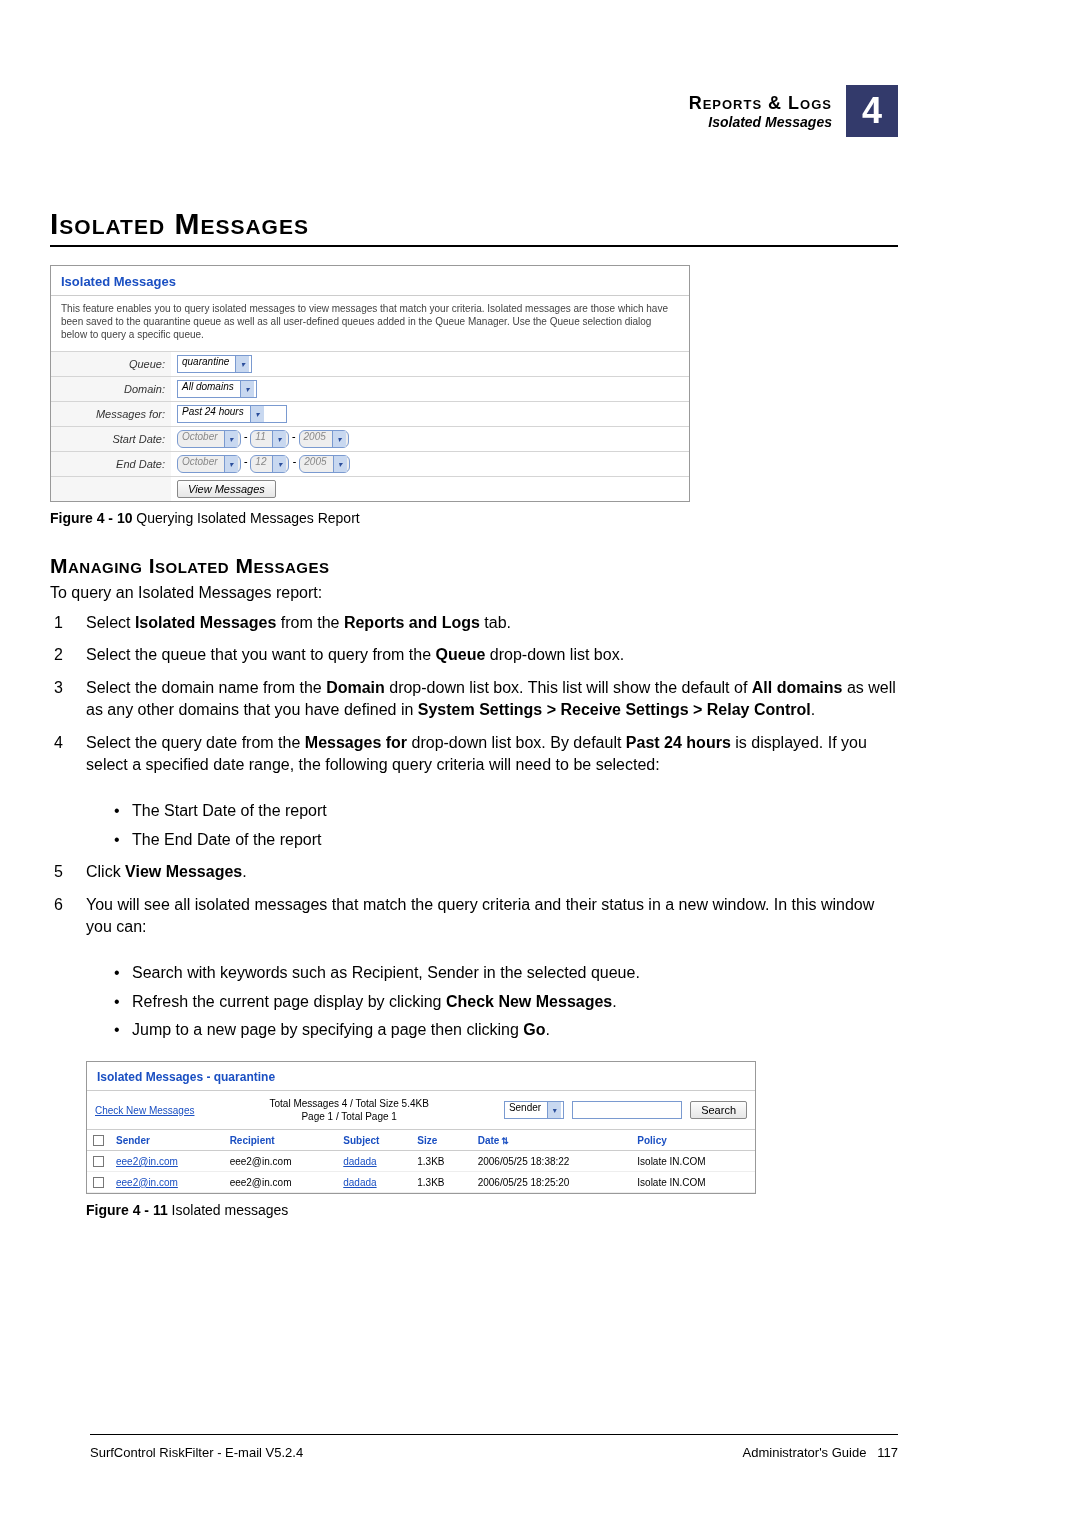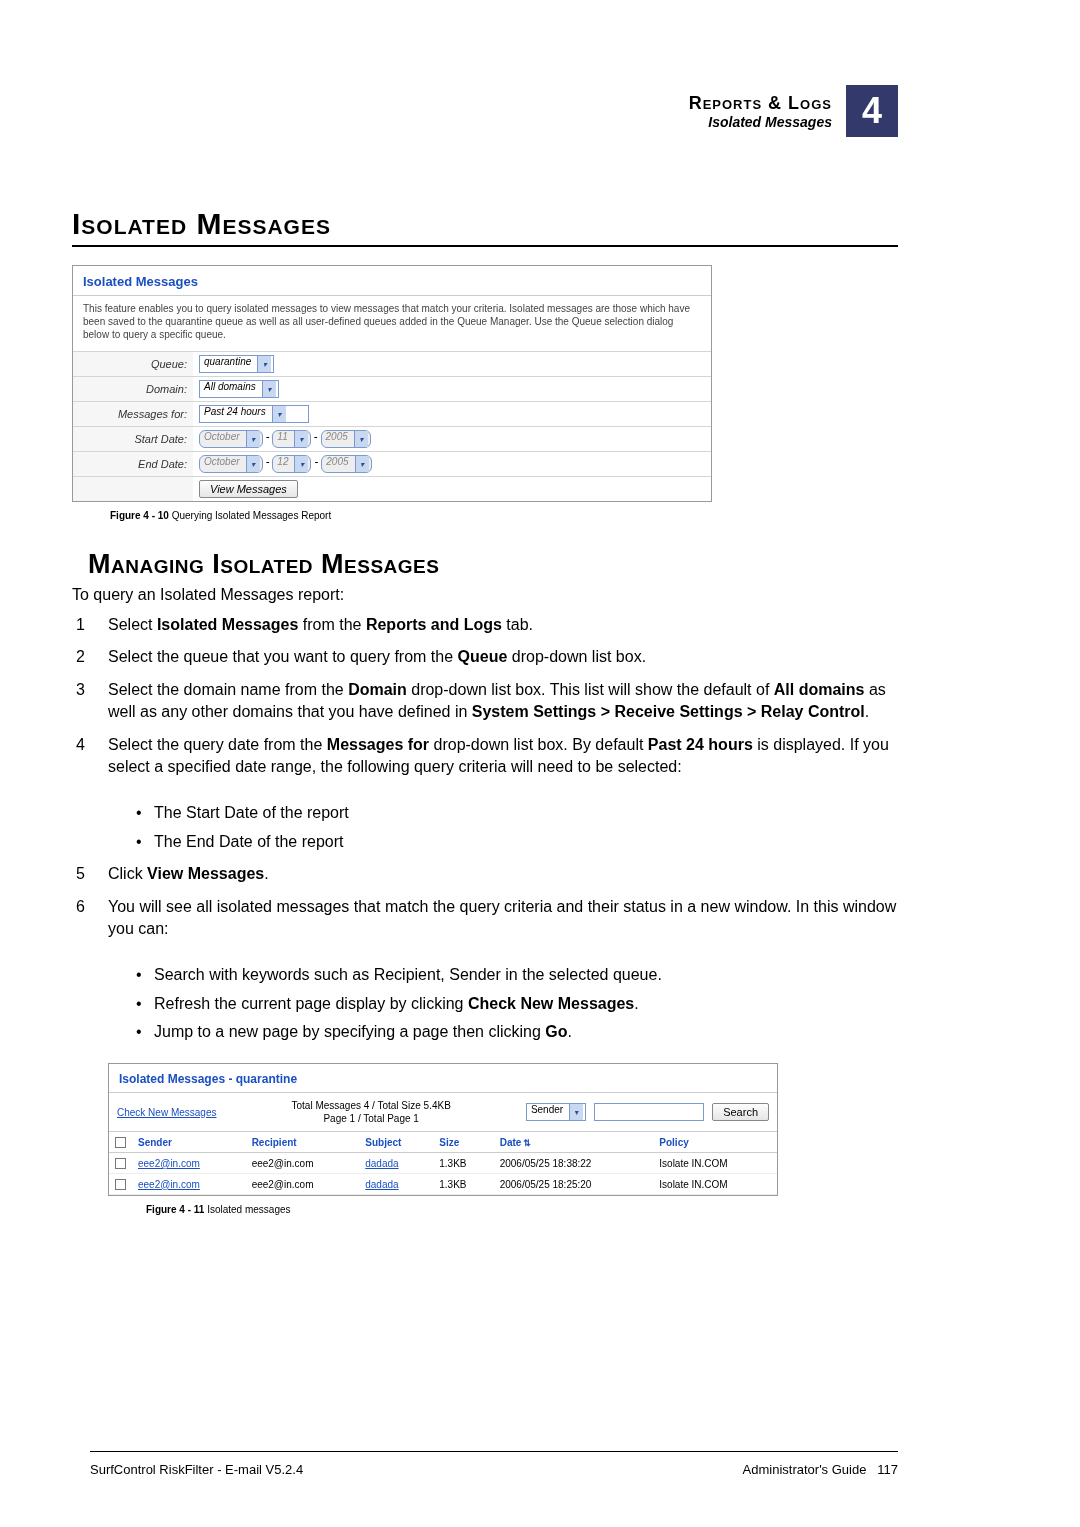--- a/index.html
+++ b/index.html
@@ -6,21 +6,21 @@
   body {
     margin: 0;
     padding: 0;
     background: #fff;
     font-family: Arial, Helvetica, sans-serif;
     color: #000;
   }
   .page {
     width: 988px;
     height: 1527px;
-    padding: 85px 90px 50px 72px;
+    padding: 85px 90px 50px 50px;
     position: relative;
   }
   .header {
     display: flex;
     justify-content: flex-end;
     align-items: center;
     gap: 14px;
     margin-bottom: 70px;
   }
   .header-text { text-align: right; }
@@ -114,28 +114,28 @@
   }
   .fake-select.disabled { background: #eee; color: #888; border-radius: 6px; }
   .fake-button {
     display: inline-block;
     border: 1px solid #888;
     background: linear-gradient(#fdfdfd,#e6e6e6);
     padding: 2px 10px;
     font-size: 11px;
     border-radius: 2px;
   }
-  .caption { font-size: 10px; margin-top: 8px; margin-left: 38px; }
+  .caption { font-size: 14px; margin-top: 8px; }
   .caption b { font-weight: bold; }
 
   h2.subsection {
-    font-size: 27px;
+    font-size: 21px;
     font-variant: small-caps;
     letter-spacing: 0.5px;
-    margin: 28px 0 6px 16px;
+    margin: 28px 0 6px 0;
   }
   .lead { font-size: 16px; margin: 0 0 10px 0; }
   ol.steps {
     list-style: none;
     padding: 0;
     margin: 0 0 20px 0;
     counter-reset: step;
   }
   ol.steps > li {
     counter-increment: step;
@@ -216,21 +216,21 @@
     width: 11px;
     height: 11px;
     border: 1px solid #777;
     background: #fff;
     vertical-align: middle;
   }
   .sort-icon { font-size: 9px; margin-left: 2px; }
 
   .footer {
     position: absolute;
-    bottom: 50px;
+    bottom: 67px;
     left: 90px;
     right: 90px;
     border-top: 1px solid #000;
     padding-top: 10px;
     display: flex;
     justify-content: space-between;
     font-size: 13px;
   }
 </style>
 </head>

